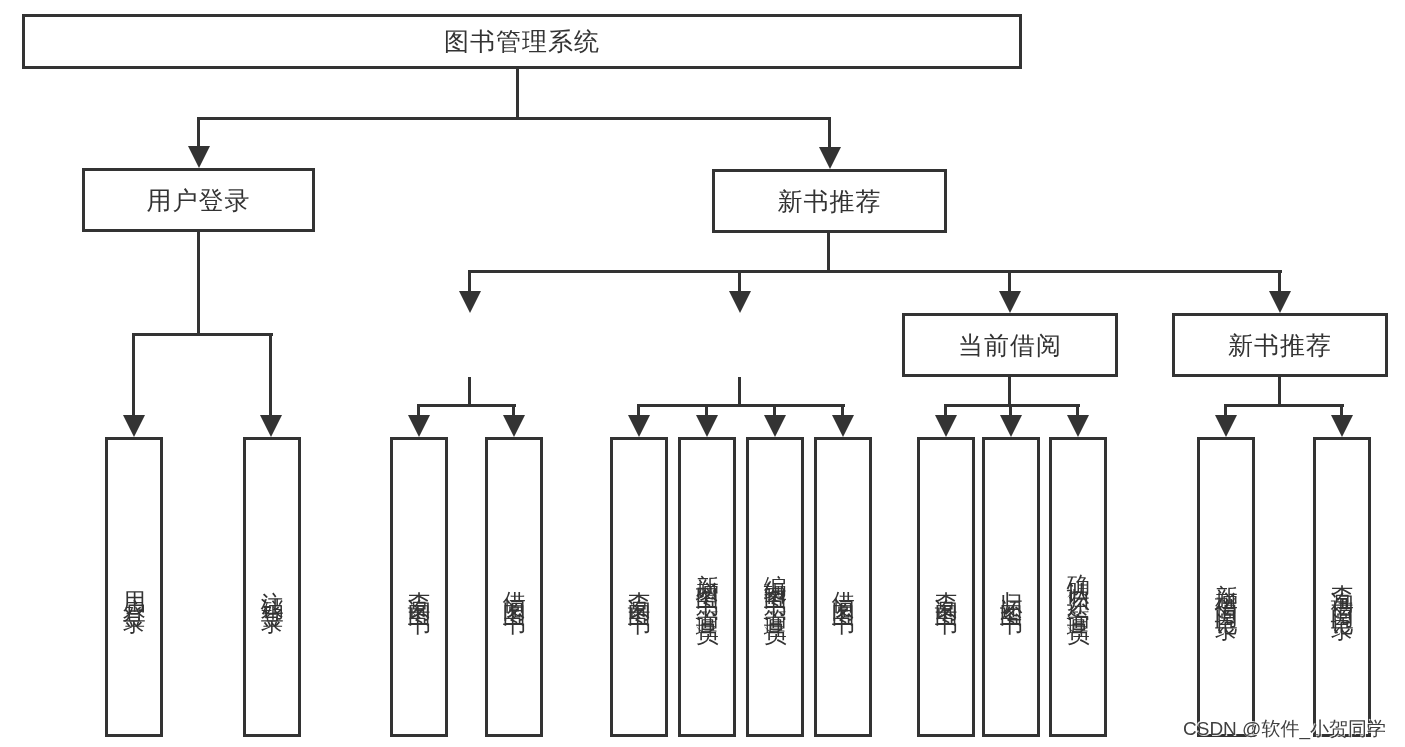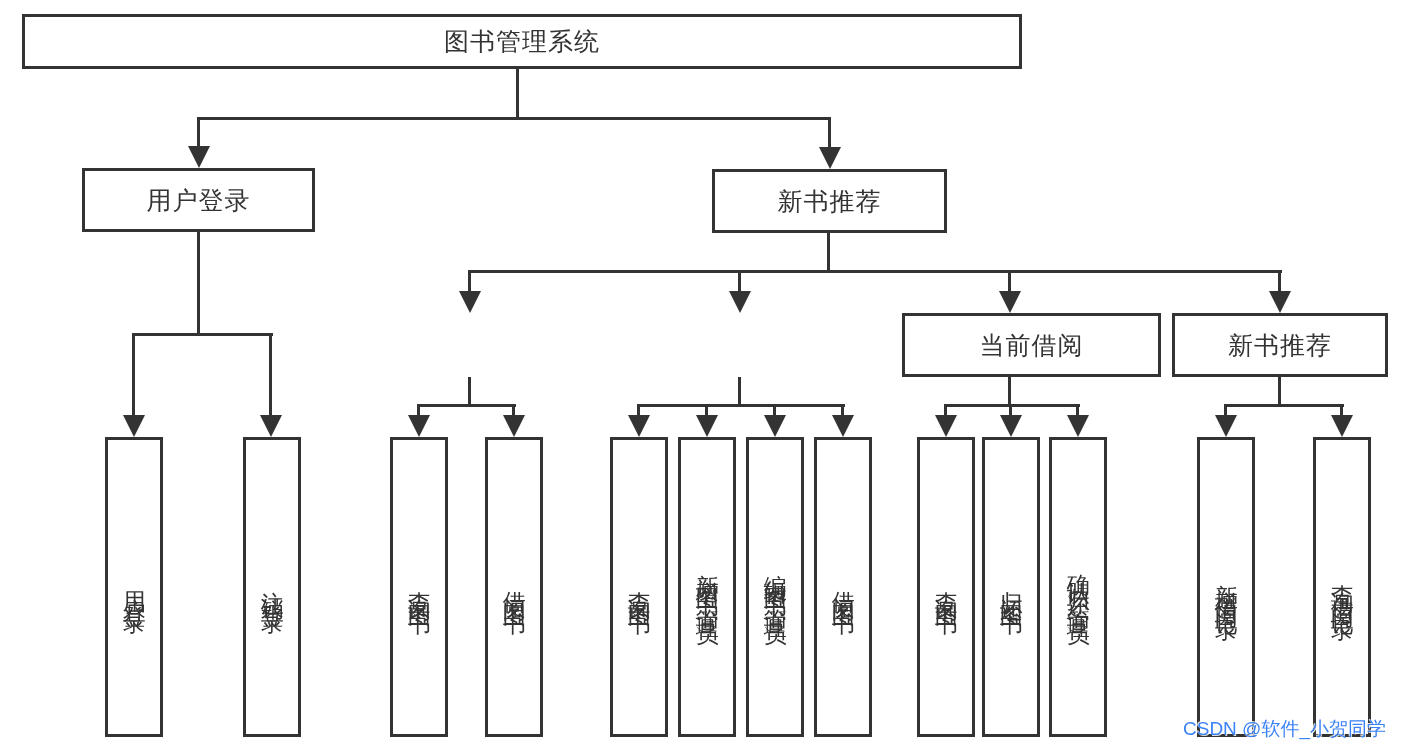--- a/index.html
+++ b/index.html
@@ -32,21 +32,21 @@
   .line { position: absolute; background: #333333; }
   .arrow {
     position: absolute;
     width: 0; height: 0;
     border-left: 11px solid transparent;
     border-right: 11px solid transparent;
     border-top: 22px solid #333333;
   }
   .watermark {
     position: absolute;
-    color: #3b82f6;
+    color: #404040;
     font-size: 19px;
     z-index: 5;
     white-space: nowrap;
     text-shadow: 1px 1px 0 rgba(255,255,255,0.85), -1px -1px 0 rgba(255,255,255,0.85);
   }
 </style>
 </head>
 <body>
 
 <div class="canvas">
@@ -80,21 +80,21 @@
   <div class="line" style="left:468px; top:270px; width:814px; height:3px;"></div>
   <div class="line" style="left:468px; top:270px; width:3px; height:24px;"></div>
   <div class="arrow" style="left:459px; top:291px;"></div>
   <div class="line" style="left:738px; top:270px; width:3px; height:24px;"></div>
   <div class="arrow" style="left:729px; top:291px;"></div>
   <div class="line" style="left:1008px; top:270px; width:3px; height:24px;"></div>
   <div class="arrow" style="left:999px; top:291px;"></div>
   <div class="line" style="left:1278px; top:270px; width:3px; height:24px;"></div>
   <div class="arrow" style="left:1269px; top:291px;"></div>
 
-  <div class="box hbox" style="left:902px; top:313px; width:259px; height:64px;">
+  <div class="box hbox" style="left:902px; top:313px; width:216px; height:64px;">
     <span>当前借阅</span>
   </div>
   <div class="box hbox" style="left:1172px; top:313px; width:216px; height:64px;">
     <span>新书推荐</span>
   </div>
 
   <div class="line" style="left:468px; top:377px; width:3px; height:29px;"></div>
   <div class="line" style="left:417px; top:404px; width:99px; height:3px;"></div>
   <div class="line" style="left:417px; top:404px; width:3px; height:12px;"></div>
   <div class="arrow" style="left:408px; top:415px;"></div>

